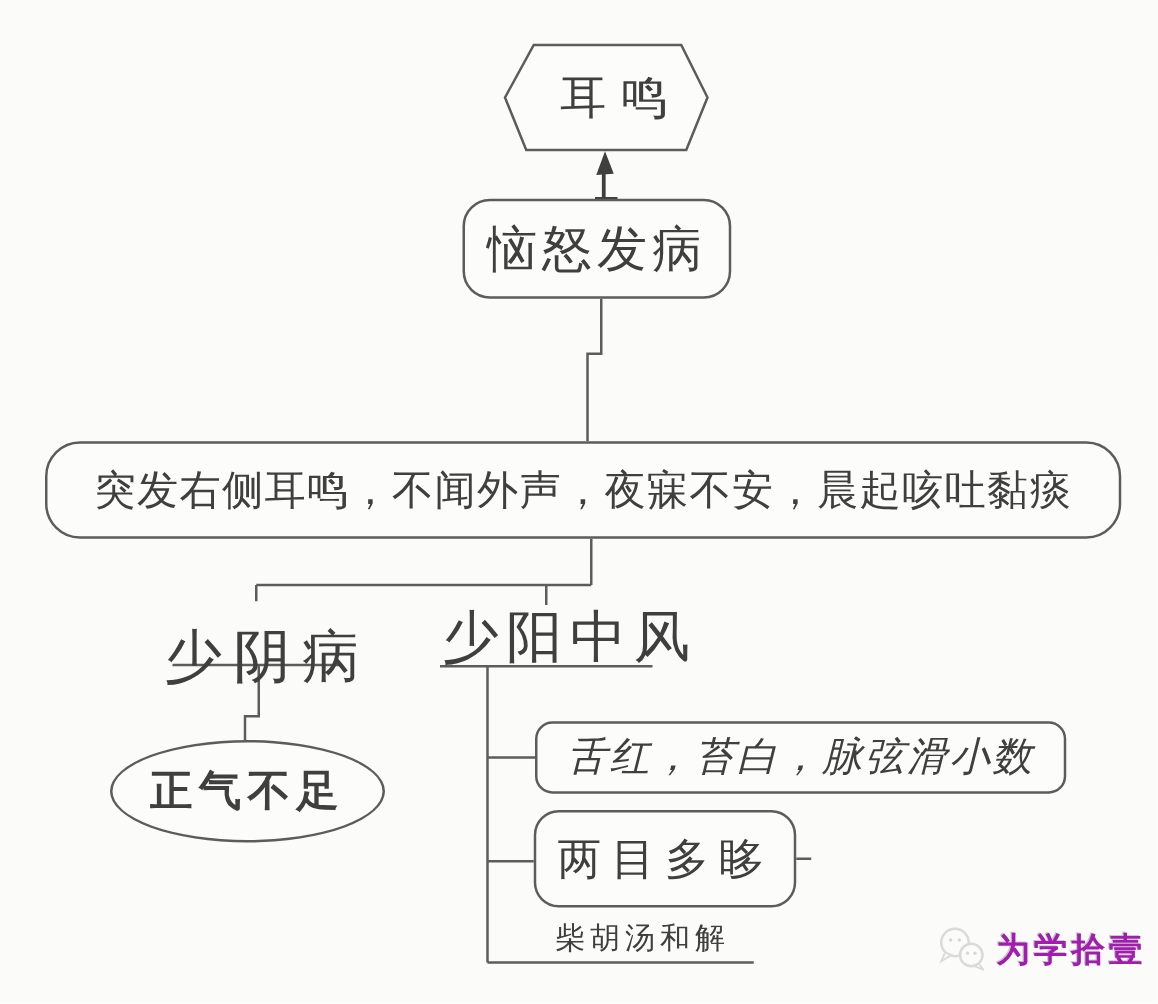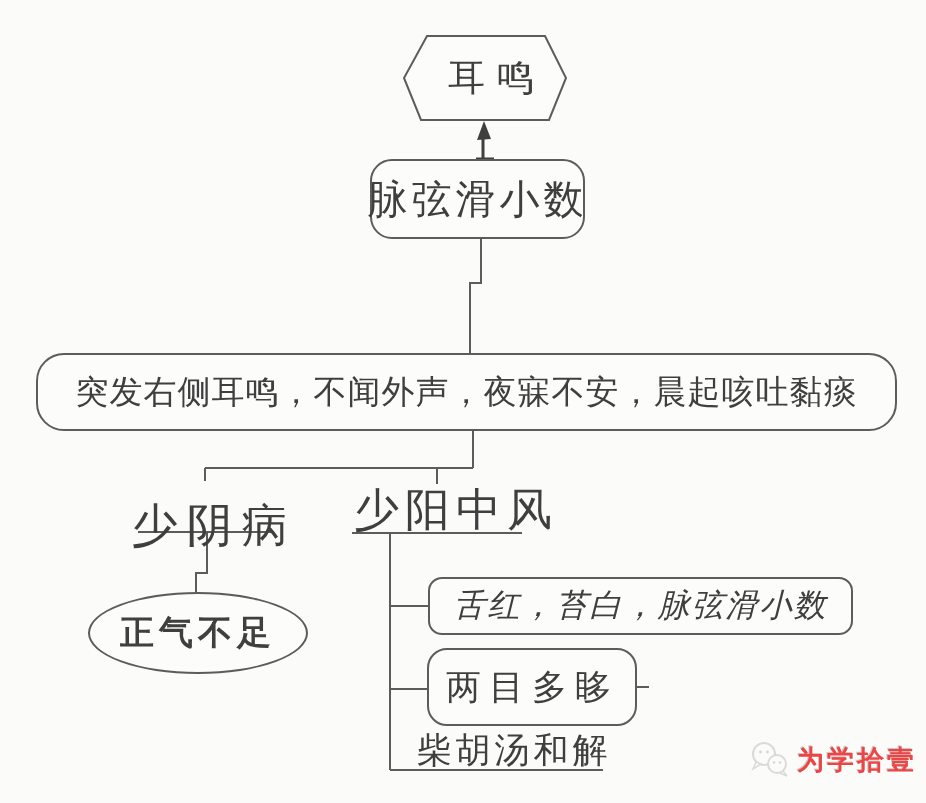--- a/index.html
+++ b/index.html
@@ -50,33 +50,33 @@
     font-size:32px; letter-spacing:2px;font-style:italic; }
   .node-finding2{ left:427px; top:648px; width:210px; height:78px; border-radius:20px;
     font-size:35px; letter-spacing:8px; }
   .label-tinnitus{ left:405px; top:56px; width:160px; height:44px;
     font-size:37px; letter-spacing:12px; padding-left:12px; }
   .label-branch-left{ left:120px; top:506px; width:170px; height:40px;
     font-size:46px; letter-spacing:9px; padding-left:9px; }
   .label-branch-right{ left:355px; top:490px; width:190px; height:40px;
     font-size:45px; letter-spacing:6px; padding-left:6px; }
   .label-treatment{ left:403px; top:730px; width:214px; height:40px;
-    font-size:35px; letter-spacing:4px; padding-left:4px; }
+    font-size:24px; letter-spacing:4px; padding-left:4px; }
   .watermark{
     position:absolute;
     left:748px; top:740px;
     display:flex;
     align-items:center;
     gap:5px;
   }
   .watermark-text{
     font-size:27px;
     font-weight:bold;
     letter-spacing:3px;
-    color:#ef4444;
+    color:#a21caf;
     text-shadow:-1px -1px 0 #c9c9c9, 1px 1px 1px #ffffff;
   }
 </style>
 </head>
 <body>
 
 <div id="stage">
 
   <svg id="wires" viewBox="0 0 926 803" xmlns="http://www.w3.org/2000/svg">
 
@@ -96,21 +96,21 @@
     <path d="M 390,533 L 390,770" fill="none" stroke="#5c5c5c" stroke-width="2"></path>
     <path d="M 390,606 L 428,606" fill="none" stroke="#5c5c5c" stroke-width="2"></path>
     <path d="M 390,689 L 427,689" fill="none" stroke="#5c5c5c" stroke-width="2"></path>
     <path d="M 637,687 L 649,687" fill="none" stroke="#5c5c5c" stroke-width="2"></path>
     <path d="M 390,770 L 603,770" fill="none" stroke="#5c5c5c" stroke-width="2"></path>
   </svg>
 
   <div class="label label-tinnitus">耳鸣</div>
 
   <div class="node node-onset">
-    <span>脉弦滑小数</span>
+    <span>恼怒发病</span>
   </div>
 
   <div class="node node-symptoms">
     <span>突发右侧耳鸣，不闻外声，夜寐不安，晨起咳吐黏痰</span>
   </div>
 
   <div class="label label-branch-left">少阴病</div>
   <div class="label label-branch-right">少阳中风</div>
 
   <div class="node node-ellipse">

